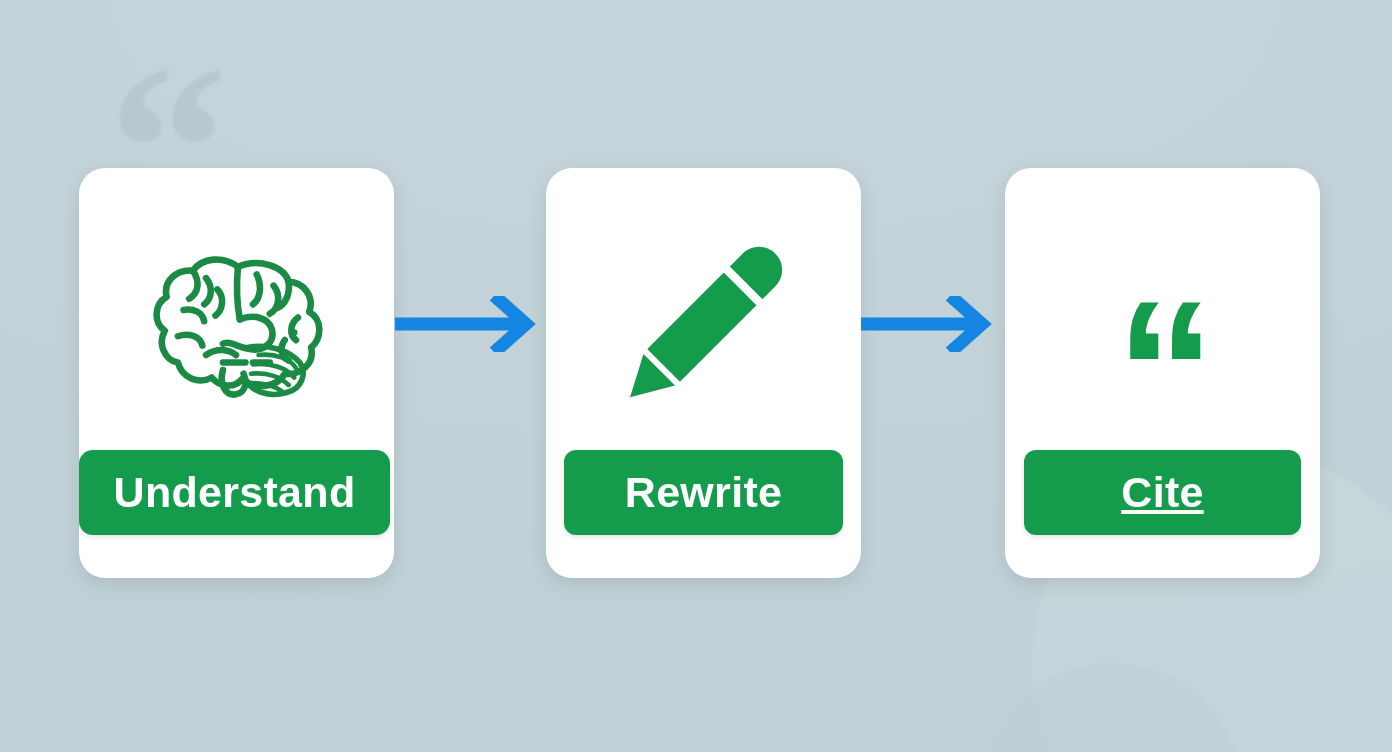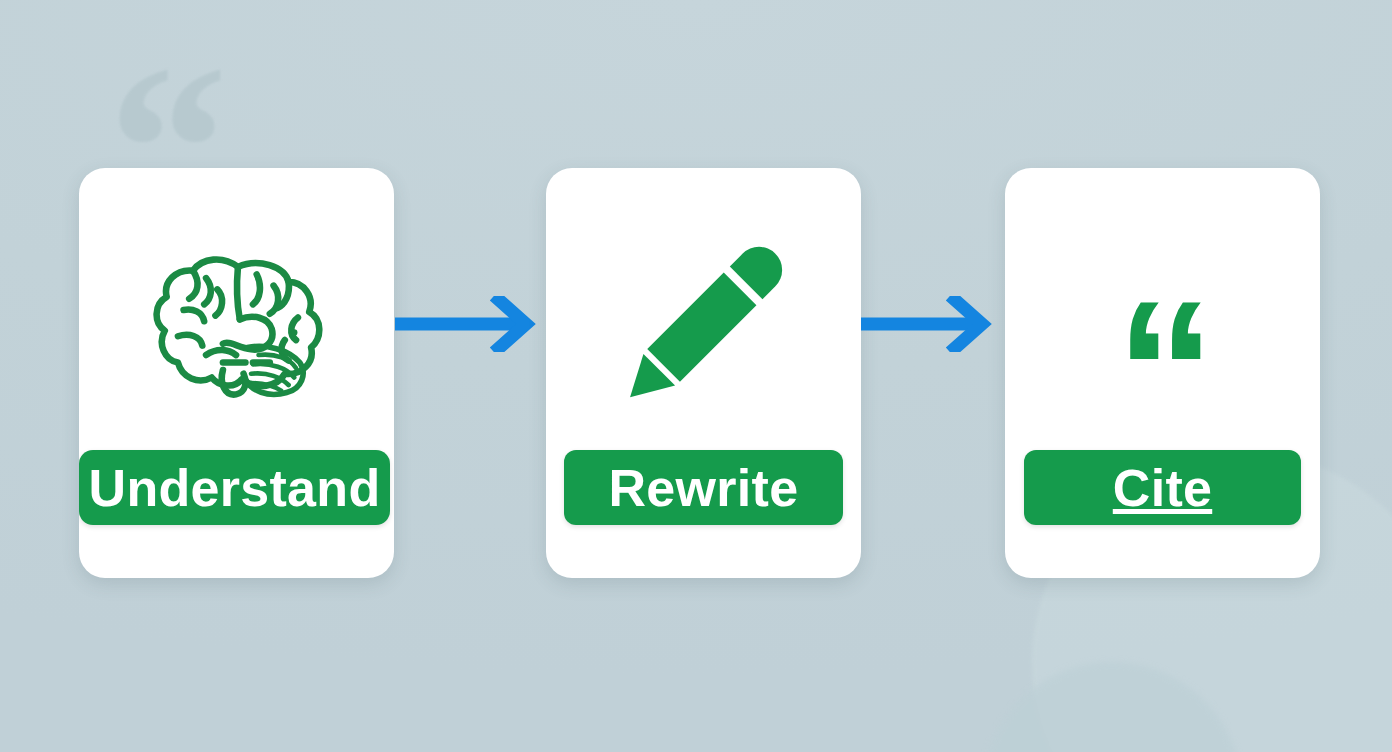--- a/index.html
+++ b/index.html
@@ -73,28 +73,28 @@
     left: 0; right: 0;
     top: 52px;
     height: 210px;
     display: flex;
     align-items: center;
     justify-content: center;
   }
 
   .card-btn {
     position: absolute;
-    height: 75px;
+    height: 85px;
     border-radius: 12px;
     background: #159b4c;
     color: #ffffff;
     display: flex;
     align-items: center;
     justify-content: center;
-    font-size: 52px;
+    font-size: 43px;
     font-weight: 700;
     letter-spacing: .3px;
     box-shadow: 0 2px 5px rgba(0,0,0,.12);
     border: none;
     cursor: pointer;
     box-sizing: border-box;
     white-space: nowrap;
   }
   
   .card-1 .card-btn { left: 0px; right: 4px; top: 282px; border-radius: 14px; }

